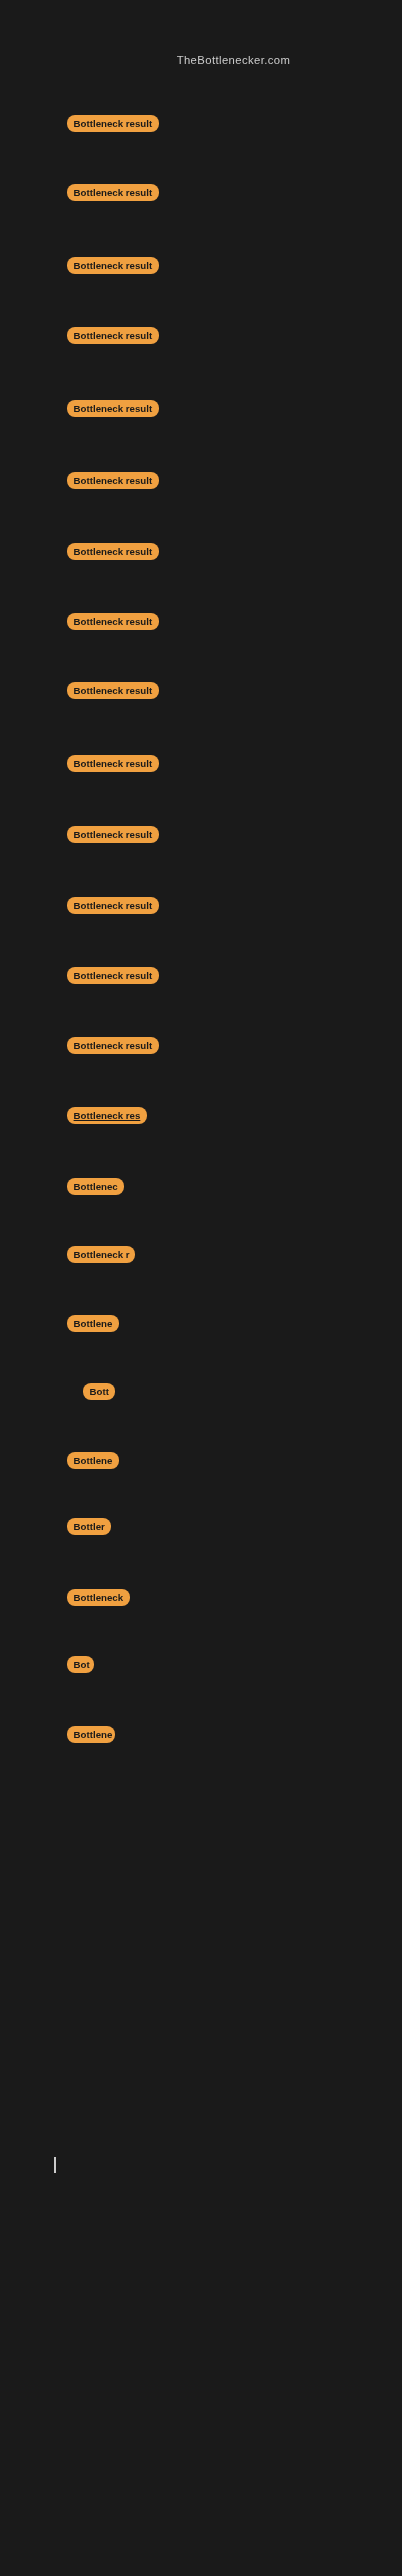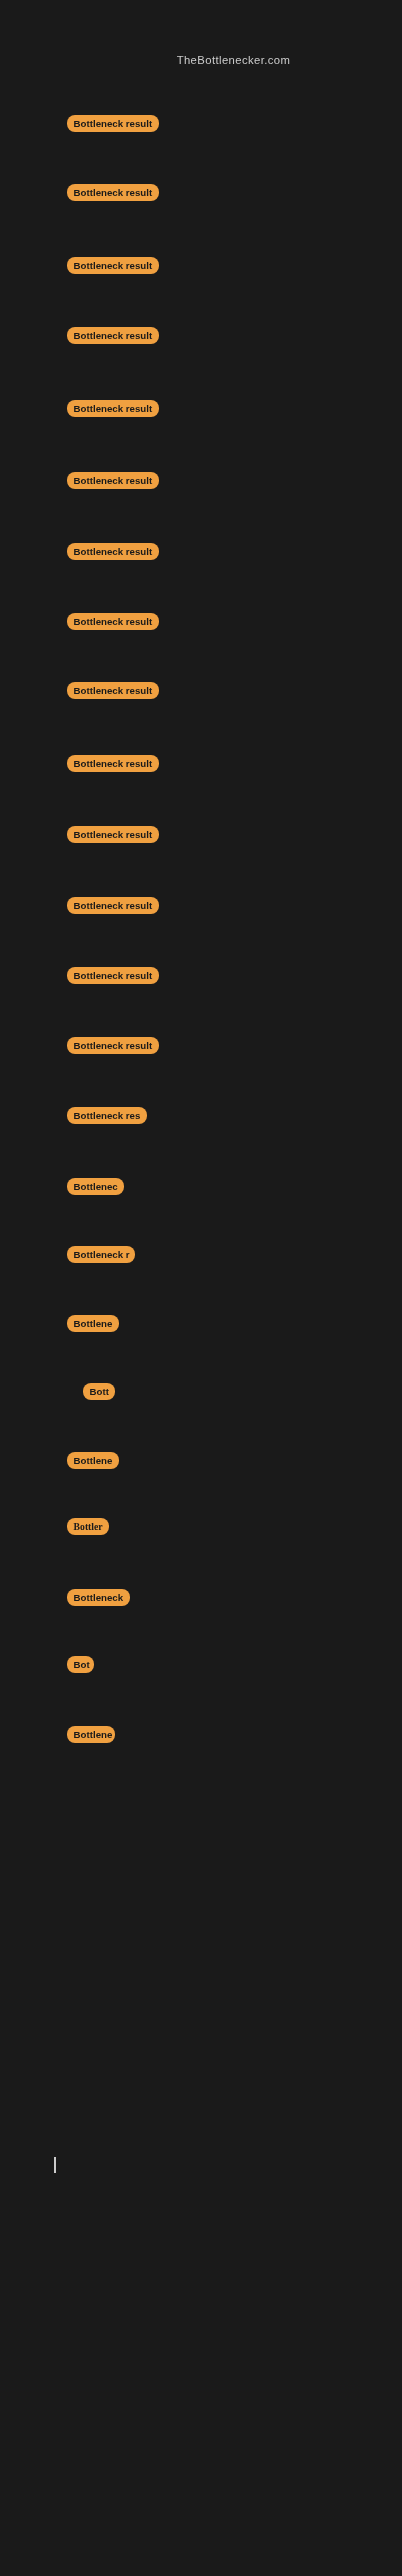--- a/index.html
+++ b/index.html
@@ -71,23 +71,23 @@
 <div class="item-row" style="position: absolute; top: 331px; left: 0px;"><div class="bottleneck-badge" style="max-width: 104px;">Bottleneck result</div></div>
 <div class="item-row" style="position: absolute; top: 403px; left: 0px;"><div class="bottleneck-badge" style="max-width: 105px;">Bottleneck result</div></div>
 <div class="item-row" style="position: absolute; top: 474px; left: 0px;"><div class="bottleneck-badge" style="max-width: 105px;">Bottleneck result</div></div>
 <div class="item-row" style="position: absolute; top: 544px; left: 0px;"><div class="bottleneck-badge" style="max-width: 103px;">Bottleneck result</div></div>
 <div class="item-row" style="position: absolute; top: 613px; left: 0px;"><div class="bottleneck-badge" style="max-width: 101px;">Bottleneck result</div></div>
 <div class="item-row" style="position: absolute; top: 686px; left: 0px;"><div class="bottleneck-badge" style="max-width: 100px;">Bottleneck result</div></div>
 <div class="item-row" style="position: absolute; top: 757px; left: 0px;"><div class="bottleneck-badge" style="max-width: 97px;">Bottleneck result</div></div>
 <div class="item-row" style="position: absolute; top: 828px; left: 0px;"><div class="bottleneck-badge" style="max-width: 95px;">Bottleneck result</div></div>
 <div class="item-row" style="position: absolute; top: 898px; left: 0px;"><div class="bottleneck-badge" style="max-width: 93px;">Bottleneck result</div></div>
 <div class="item-row" style="position: absolute; top: 968px; left: 0px;"><div class="bottleneck-badge" style="max-width: 92px;">Bottleneck result</div></div>
-<div class="item-row" style="position: absolute; top: 1038px; left: 0px;"><div class="bottleneck-badge" style="max-width: 81px;">Bottleneck res</div></div>
+<div class="item-row" style="position: absolute; top: 1038px; left: 0px;"><div class="bottleneck-badge" style="max-width: 81px; text-decoration: underline;">Bottleneck res</div></div>
 <div class="item-row" style="position: absolute; top: 1109px; left: 0px;"><div class="bottleneck-badge" style="max-width: 58px;">Bottlenec</div></div>
 <div class="item-row" style="position: absolute; top: 1177px; left: 0px;"><div class="bottleneck-badge" style="max-width: 68px;">Bottleneck r</div></div>
 <div class="item-row" style="position: absolute; top: 1246px; left: 0px;"><div class="bottleneck-badge" style="max-width: 53px;">Bottlene</div></div>
 <div class="item-row" style="position: absolute; top: 1314px; left: 16px;"><div class="bottleneck-badge" style="max-width: 32px;">Bott</div></div>
 <div class="item-row" style="position: absolute; top: 1383px; left: 0px;"><div class="bottleneck-badge" style="max-width: 53px;">Bottlene</div></div>
-<div class="item-row" style="position: absolute; top: 1449px; left: 0px;"><div class="bottleneck-badge" style="max-width: 45px; font-family: Liberation Serif, serif;">Bottler</div></div>
+<div class="item-row" style="position: absolute; top: 1449px; left: 0px;"><div class="bottleneck-badge" style="max-width: 45px;">Bottler</div></div>
 <div class="item-row" style="position: absolute; top: 1520px; left: 0px;"><div class="bottleneck-badge" style="max-width: 63px;">Bottleneck</div></div>
 <div class="item-row" style="position: absolute; top: 1587px; left: 0px;"><div class="bottleneck-badge" style="max-width: 27px; text-align: right;">Bot</div></div>
 <div class="item-row" style="position: absolute; top: 1657px; left: 0px;"><div class="bottleneck-badge" style="max-width: 48px;">Bottlene</div></div>
 
 
 </body></html>

